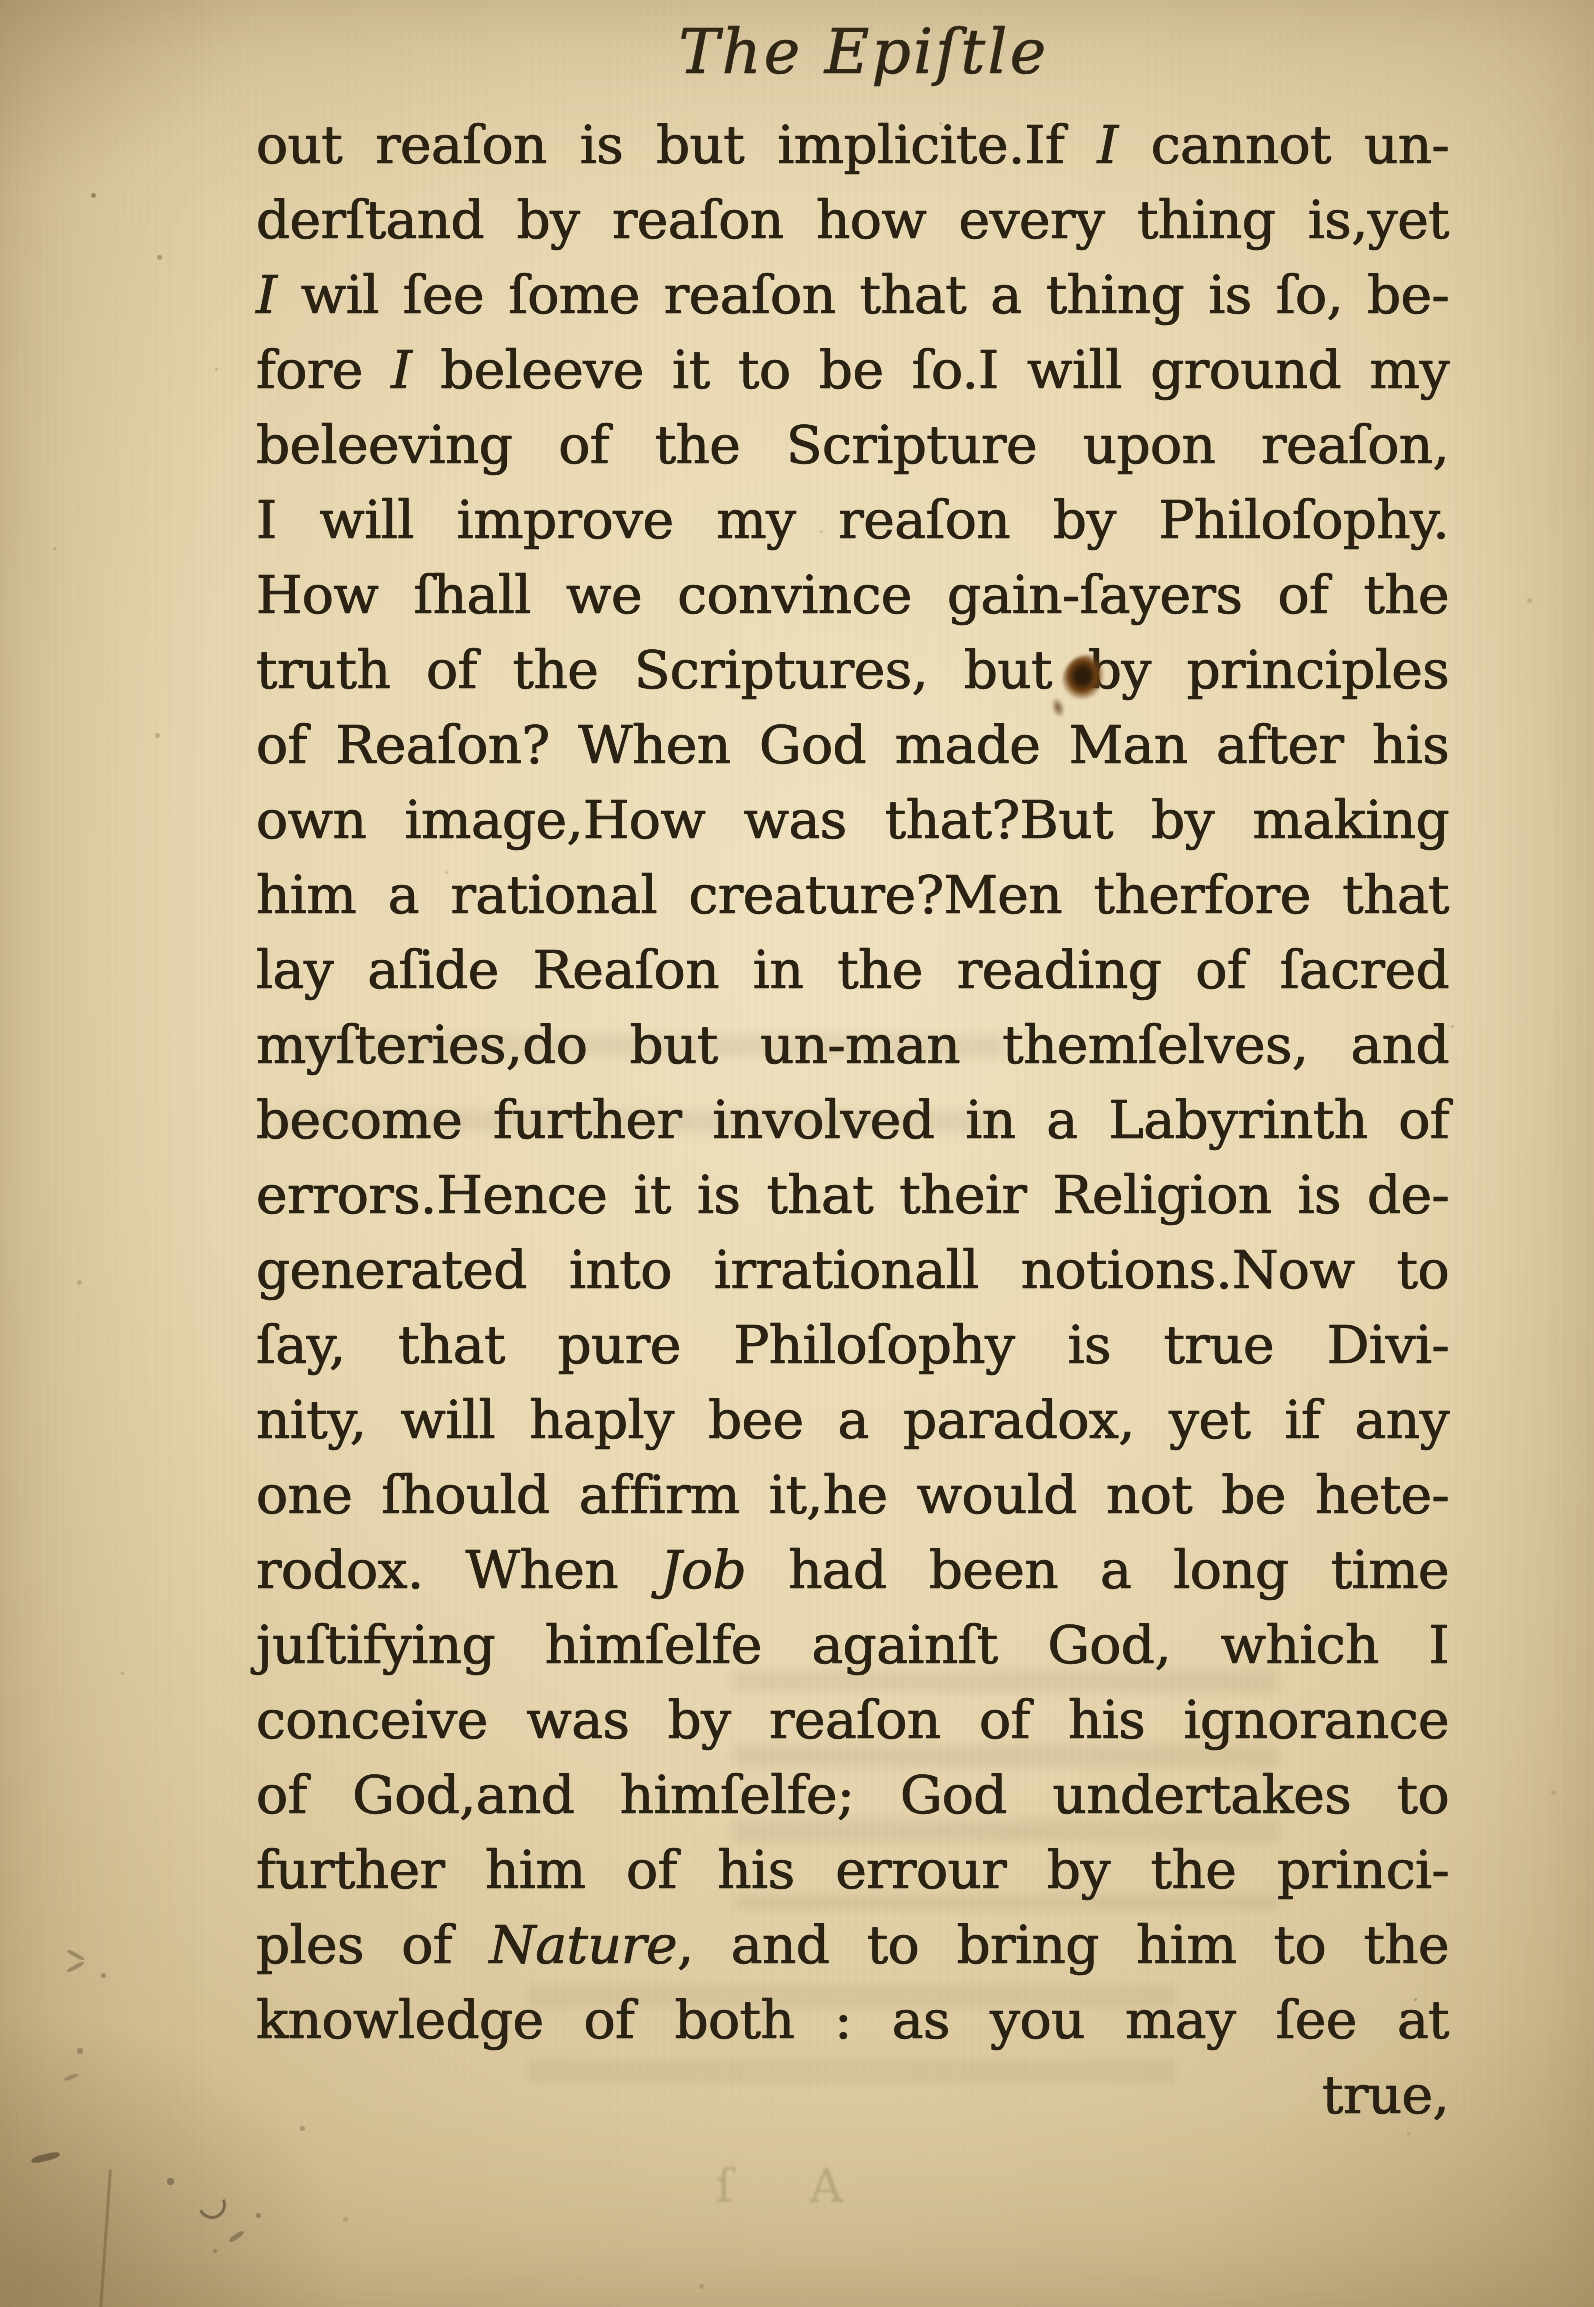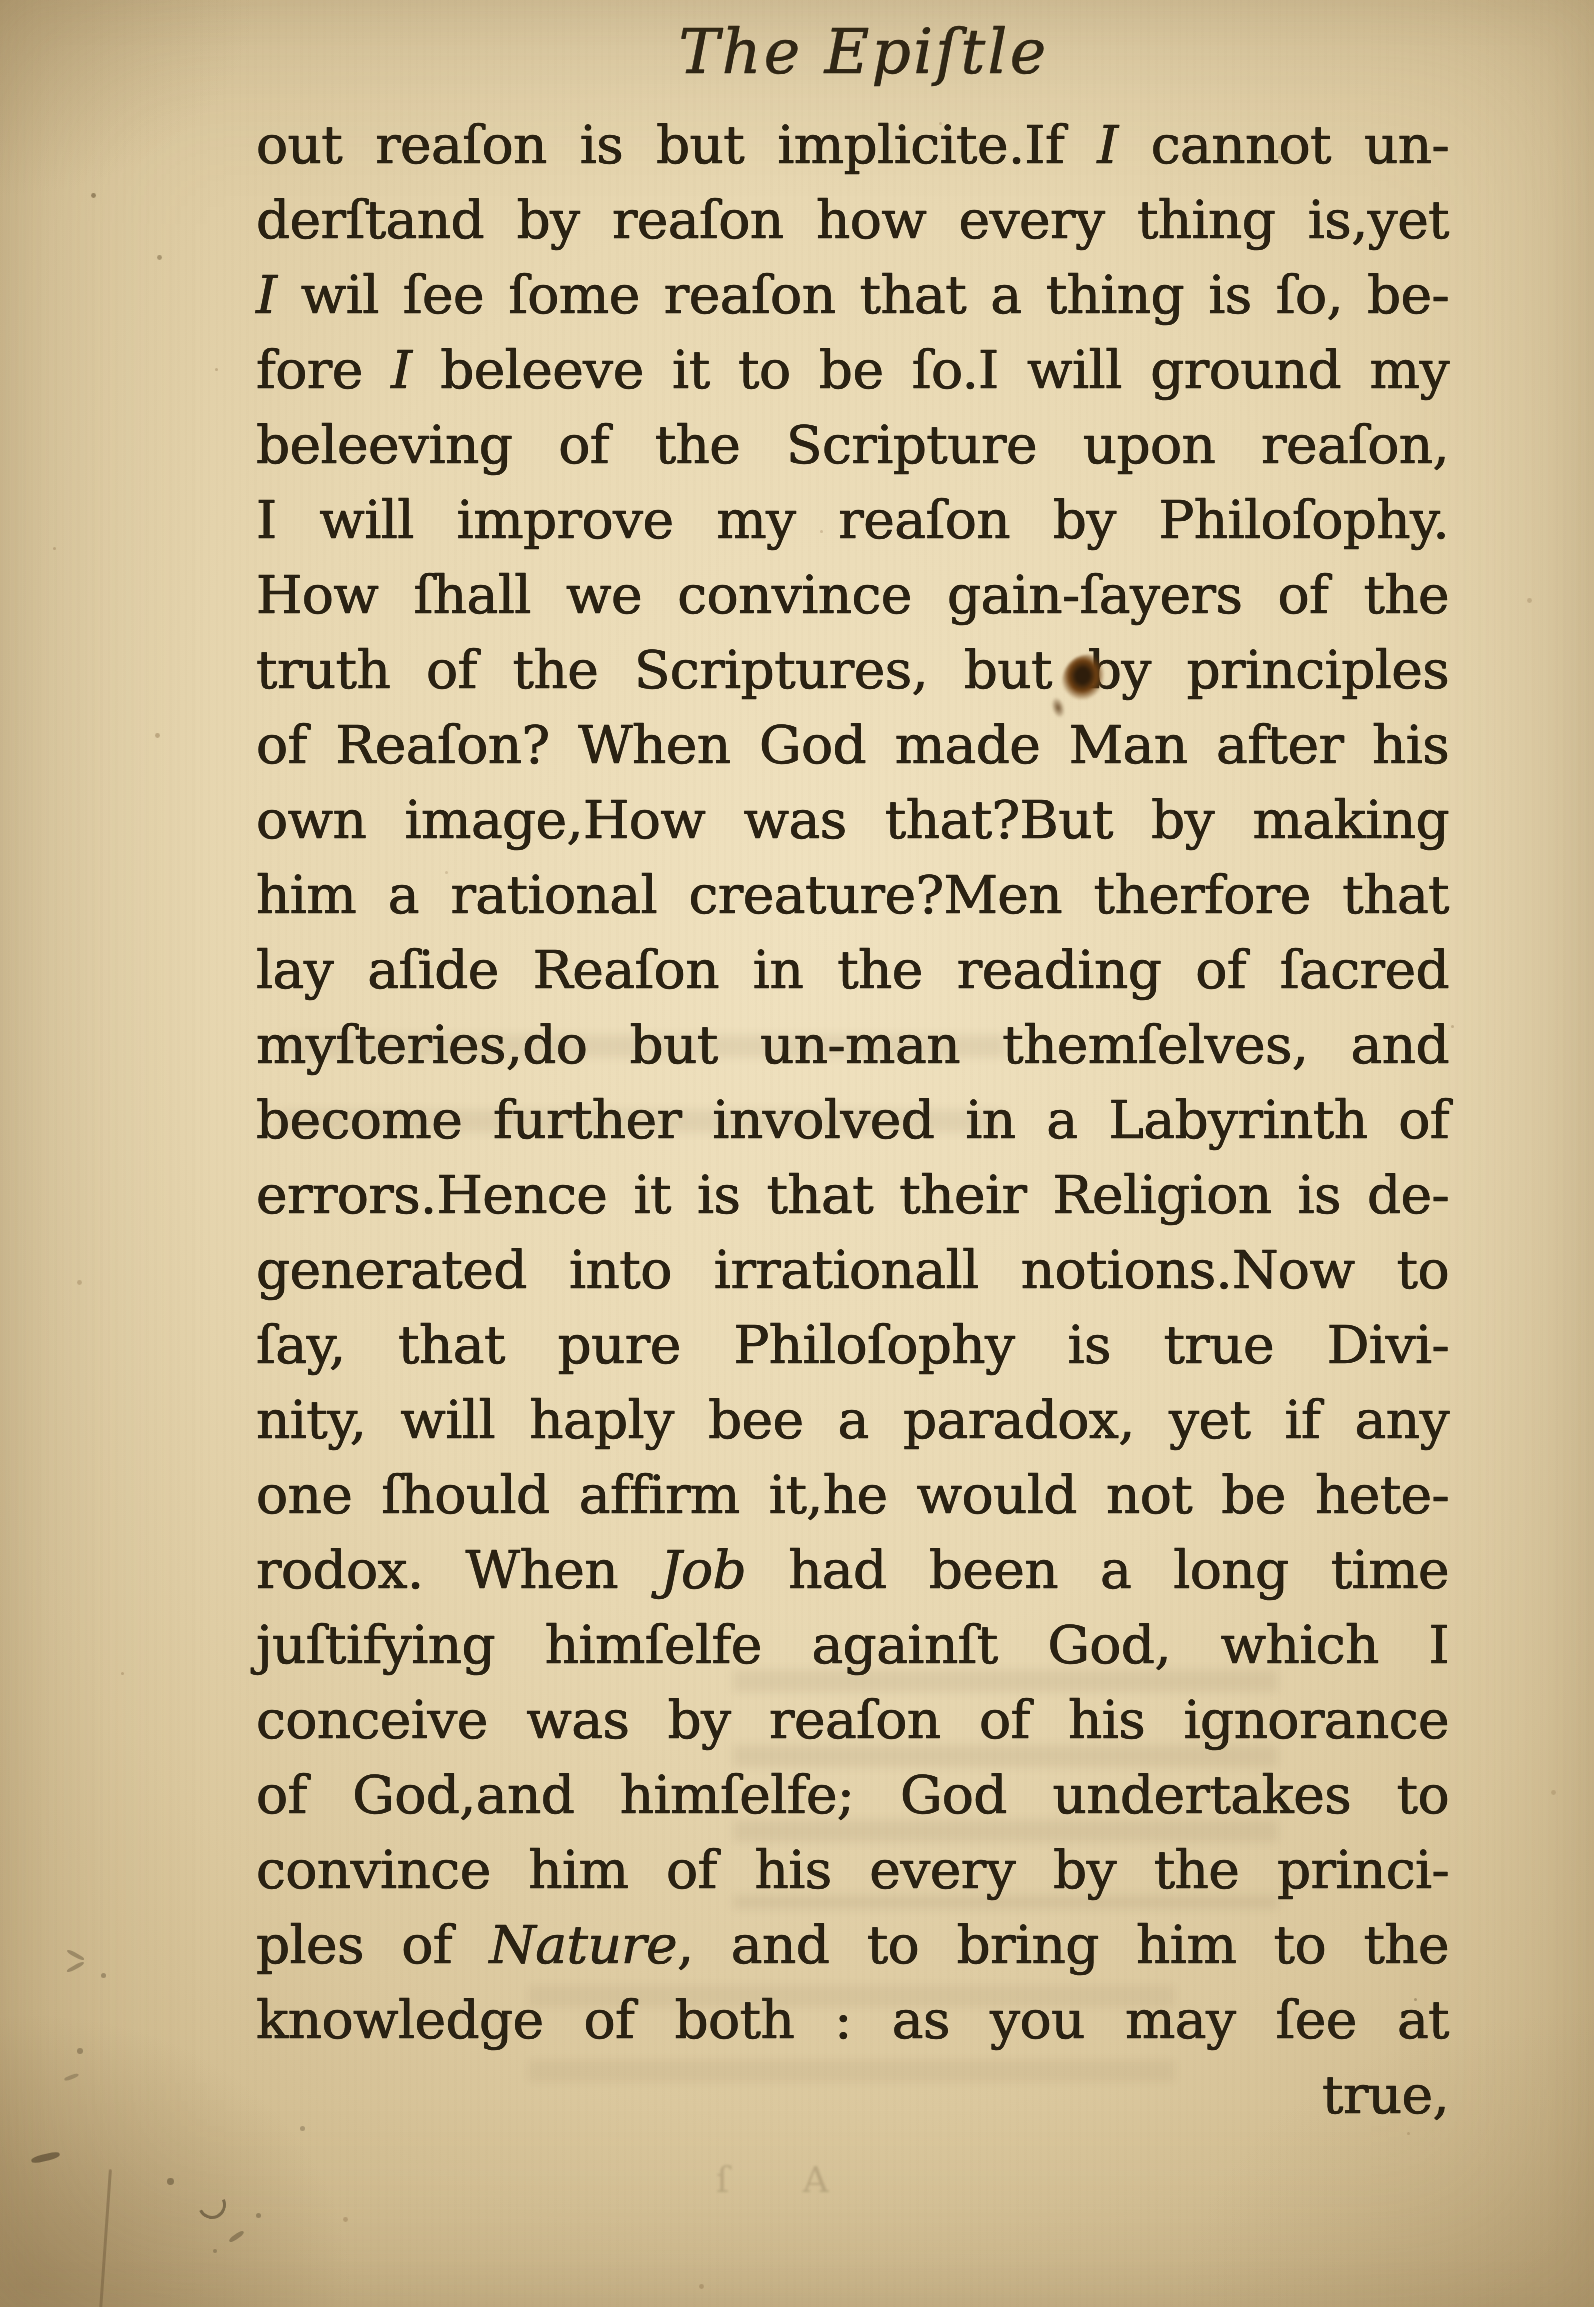--- a/index.html
+++ b/index.html
@@ -38,21 +38,21 @@
     -webkit-text-stroke:0.4px currentColor;
     text-shadow:0.5px 0 0 currentColor, 0 0.3px 0 currentColor;
   }
   .line i{font-style:italic;}
   .closing{
     position:absolute;top:2057px;left:256px;width:1193px;
     text-align:right;text-align-last:right;
   }
   .signature{
     position:absolute;left:716px;top:2159px;
-    font-size:36px;letter-spacing:31px;color:#4a3c22;opacity:.2;
+    font-size:46px;letter-spacing:31px;color:#4a3c22;opacity:.2;
     filter:blur(0.9px);
   }
   .blot{
     position:absolute;left:1062px;top:654px;width:44px;height:55px;
     background:radial-gradient(50% 45% at 45% 40%, #2e1d0b 0 30%, #6f4012 62%, rgba(111,64,18,0) 100%);
     border-radius:60% 40% 55% 45%/50% 55% 45% 50%;
     transform:rotate(8deg);filter:blur(0.9px);
   }
   .blot::after{
     content:"";position:absolute;left:-6.8px;bottom:-13.6px;width:13.6px;height:24px;
@@ -124,21 +124,21 @@
       <p class="line"><span>become further involved in a Labyrinth of</span></p>
       <p class="line"><span>errors.Hence it is that their Religion is de-</span></p>
       <p class="line"><span>generated into irrationall notions.Now to</span></p>
       <p class="line"><span>ſay, that pure Philoſophy is true Divi-</span></p>
       <p class="line"><span>nity, will haply bee a paradox, yet if any</span></p>
       <p class="line"><span>one ſhould affirm it,he would not be hete-</span></p>
       <p class="line"><span>rodox. When </span><i>Job</i><span> had been a long time</span></p>
       <p class="line"><span>juſtifying himſelfe againſt God, which I</span></p>
       <p class="line"><span>conceive was by reaſon of his ignorance</span></p>
       <p class="line"><span>of God,and himſelfe; God undertakes to</span></p>
-      <p class="line"><span>convince him of his every by the princi-</span></p>
+      <p class="line"><span>further him of his errour by the princi-</span></p>
       <p class="line"><span>ples of </span><i>Nature</i><span>, and to bring him to the</span></p>
       <p class="line"><span>knowledge of both : as you may ſee at</span></p>
     </div>
 
   <p class="line closing">true,</p>
 
   <div class="signature">ſ A</div>
 
   <div class="blot"></div>
 

